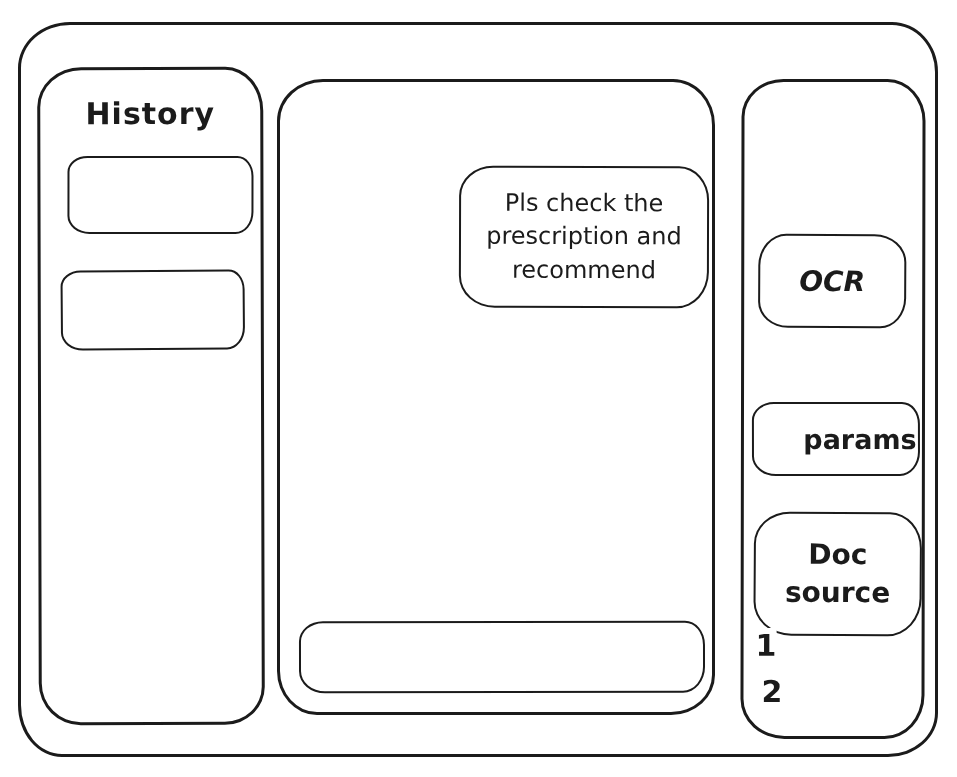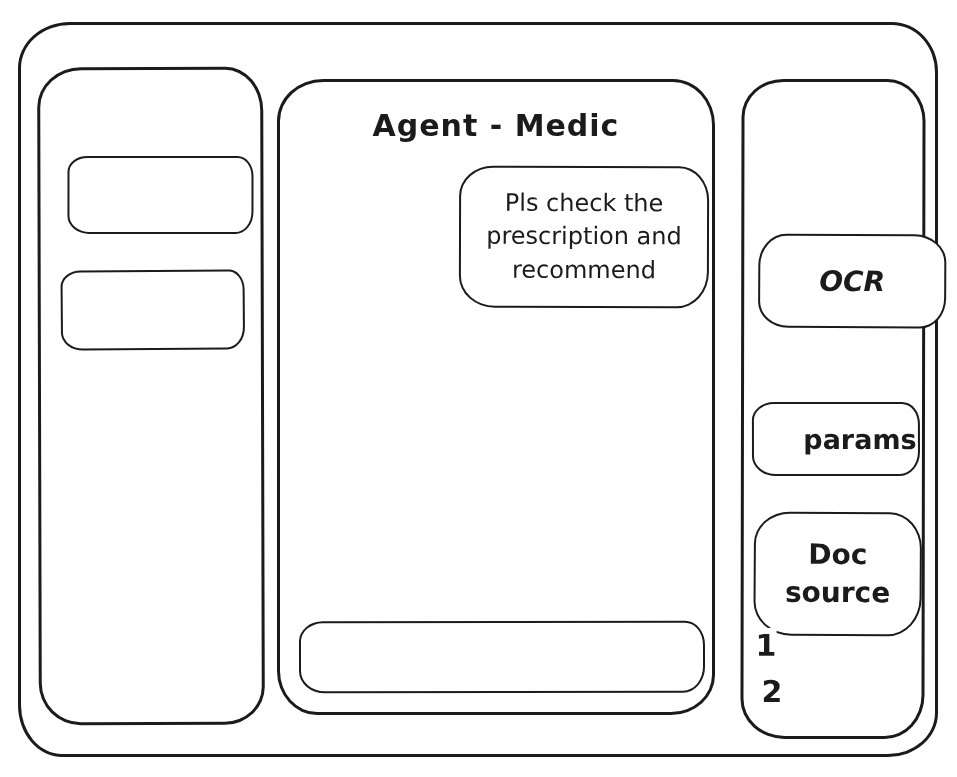--- a/index.html
+++ b/index.html
@@ -80,21 +80,21 @@
     display: flex; align-items: center; justify-content: center;
     text-align: center;
     font-size: 28px; font-weight: 600;
   }
   .btn-llm {
     left: 12px; top: 37px; width: 168px; height: 94px;
     border-radius: 30px 26px 28px 32px / 26px 30px 32px 28px;
     font-style: italic; transform: rotate(-0.3deg);
   }
   .btn-ocr {
-    left: 14px; top: 152px; width: 188px; height: 94px;
+    left: 14px; top: 152px; width: 148px; height: 94px;
     border-radius: 28px 32px 26px 30px / 32px 28px 30px 26px;
     font-style: italic; transform: rotate(0.2deg);
   }
   .btn-params {
     left: 8px; top: 320px; width: 168px; height: 74px;
     border-radius: 22px 18px 20px 24px / 18px 22px 24px 20px;
     font-size: 27px; transform: rotate(-0.2deg); padding-left: 48px;
   }
   .btn-doc {
     left: 10px; top: 430px; width: 168px; height: 124px;
@@ -108,26 +108,26 @@
   }
   .num-1 { left: 12px; top: 546px; }
   .num-2 { left: 18px; top: 592px; }
 </style>
 </head>
 <body>
 
 <div class="sketch frame">
 
   <div class="sketch sidebar">
+    <div class="panel-title">History</div>
     <div class="sketch hist-box hist-1"></div>
     <div class="sketch hist-box hist-2"></div>
   </div>
 
   <div class="sketch main">
-    <div class="panel-title">Agent - Medic</div>
     <div class="sketch bubble bubble-user">
       <span>Pls check the prescription and recommend</span>
     </div>
     <div class="sketch input-bar"></div>
   </div>
 
   <div class="sketch tools">
     <div class="sketch tool-btn btn-ocr">OCR</div>
     <div class="sketch tool-btn btn-params">params</div>
     <div class="sketch tool-btn btn-doc">Doc source</div>

